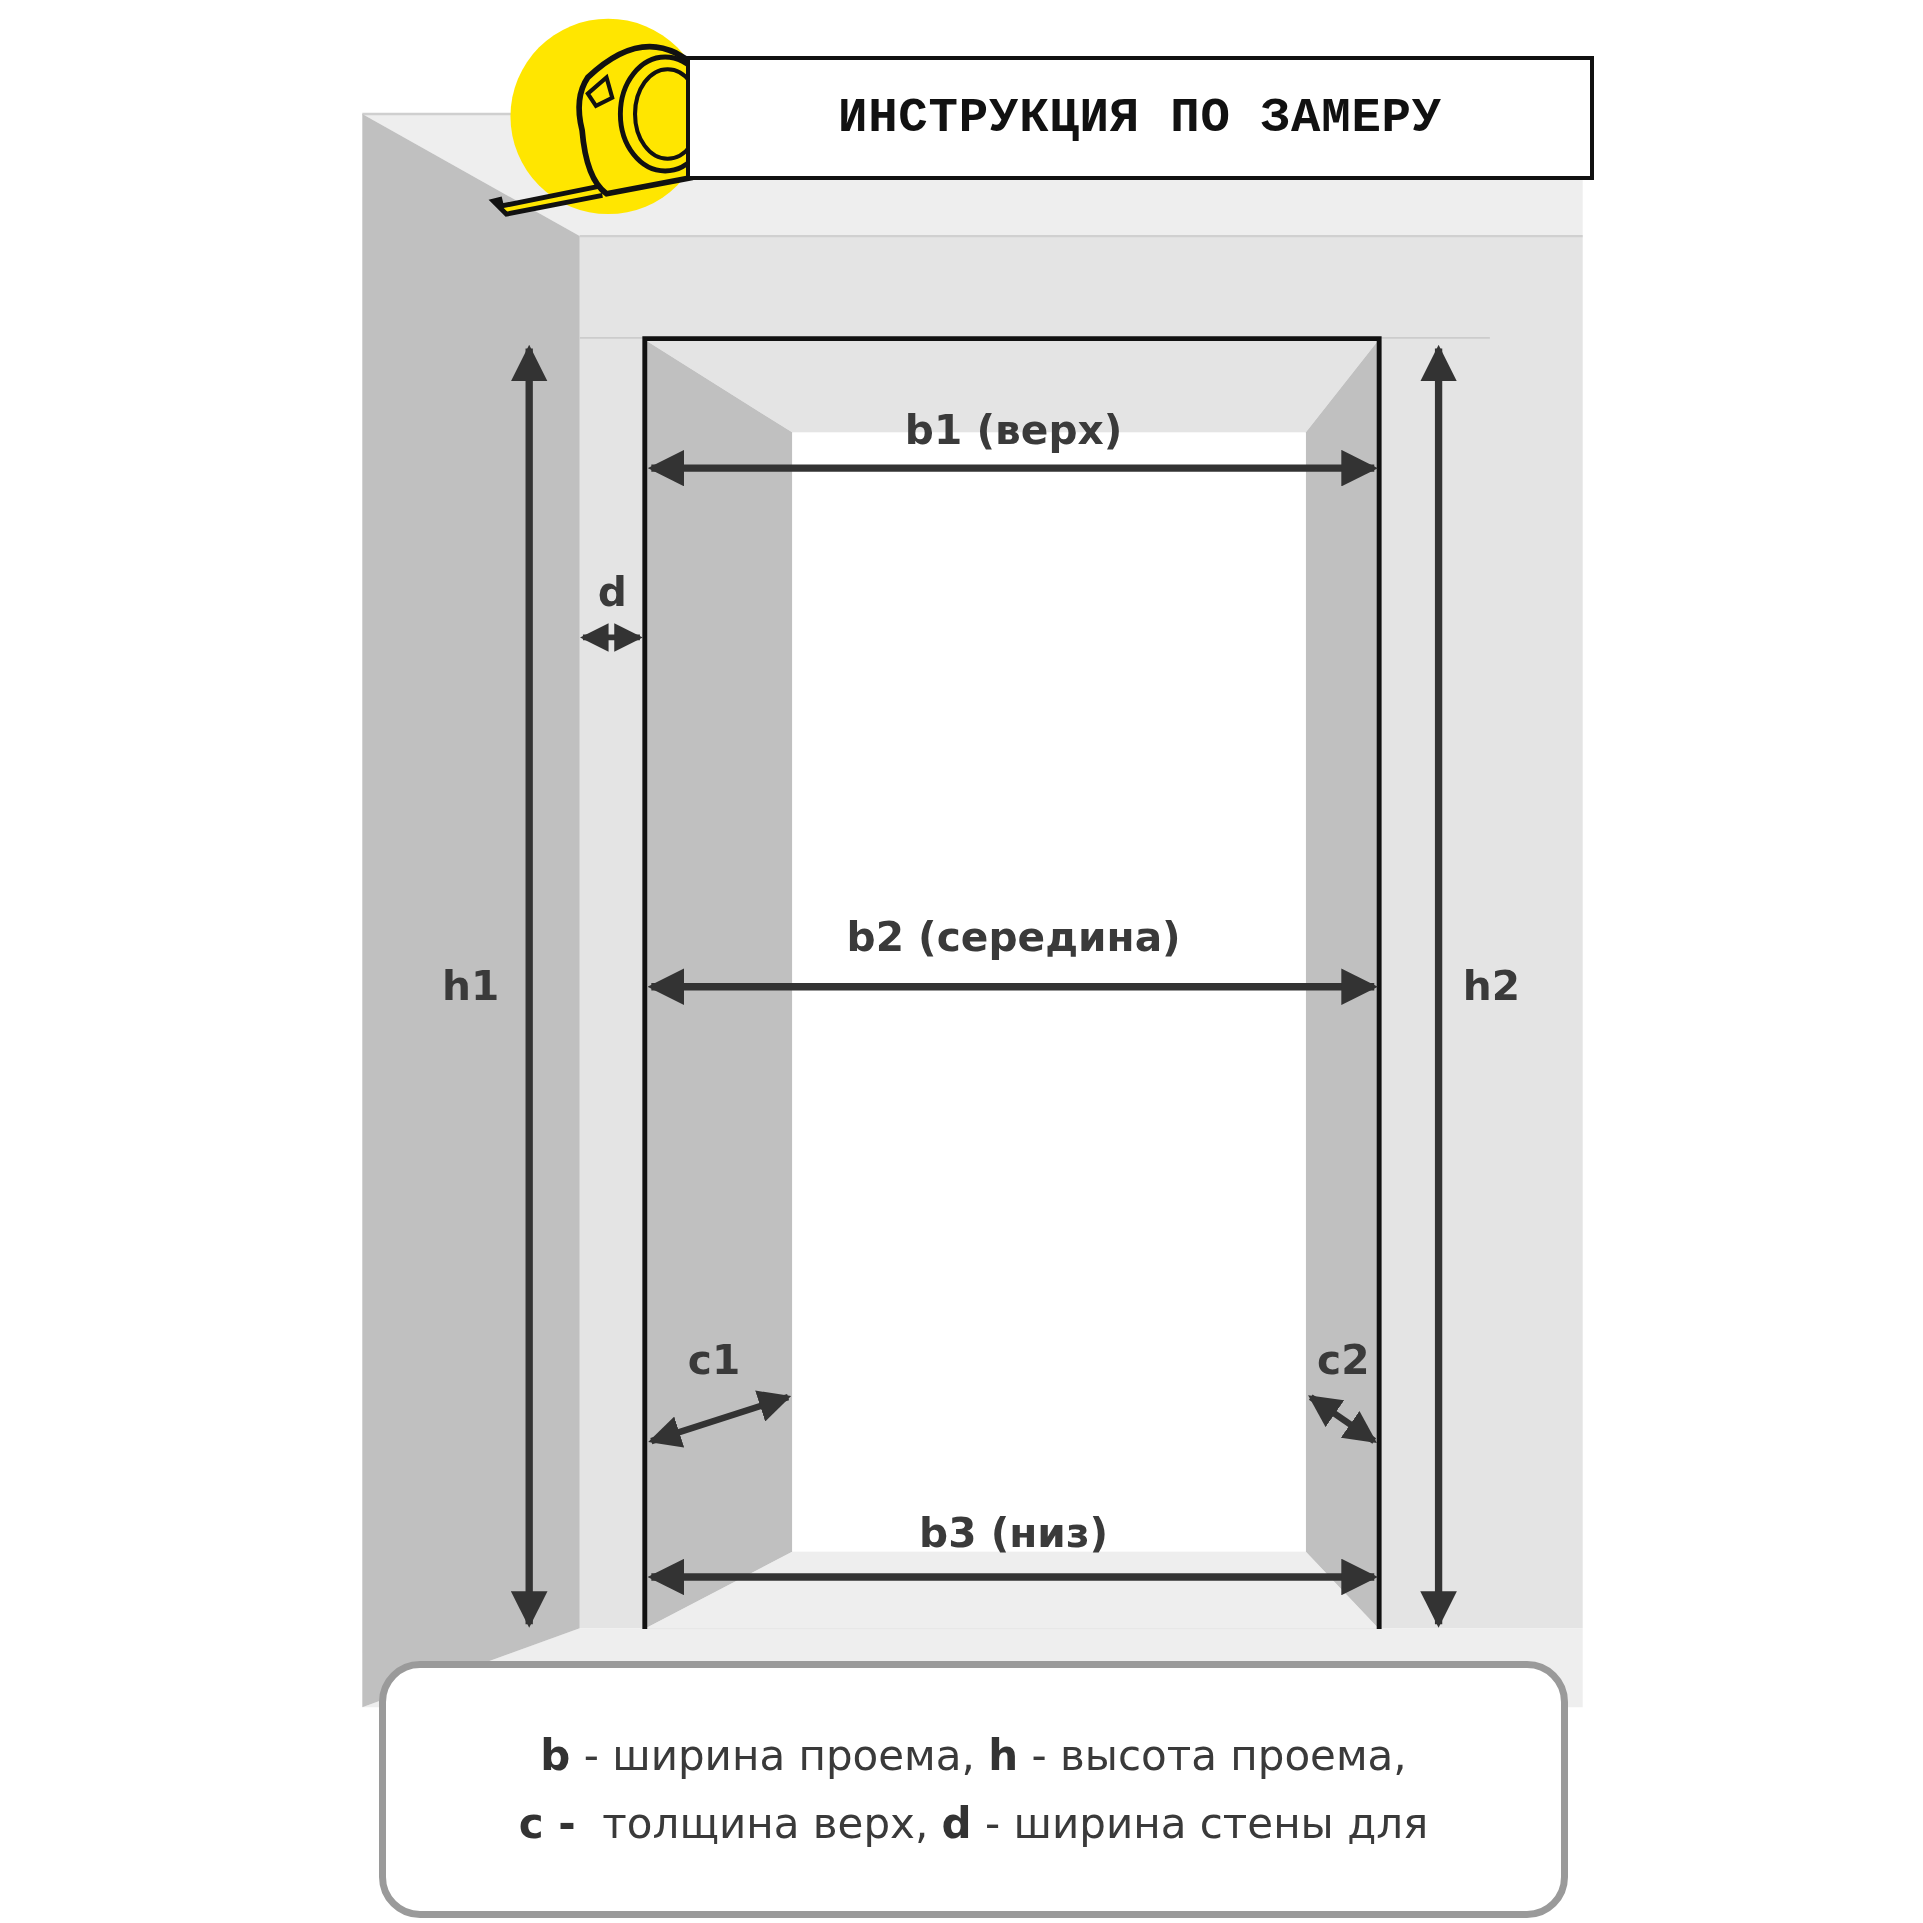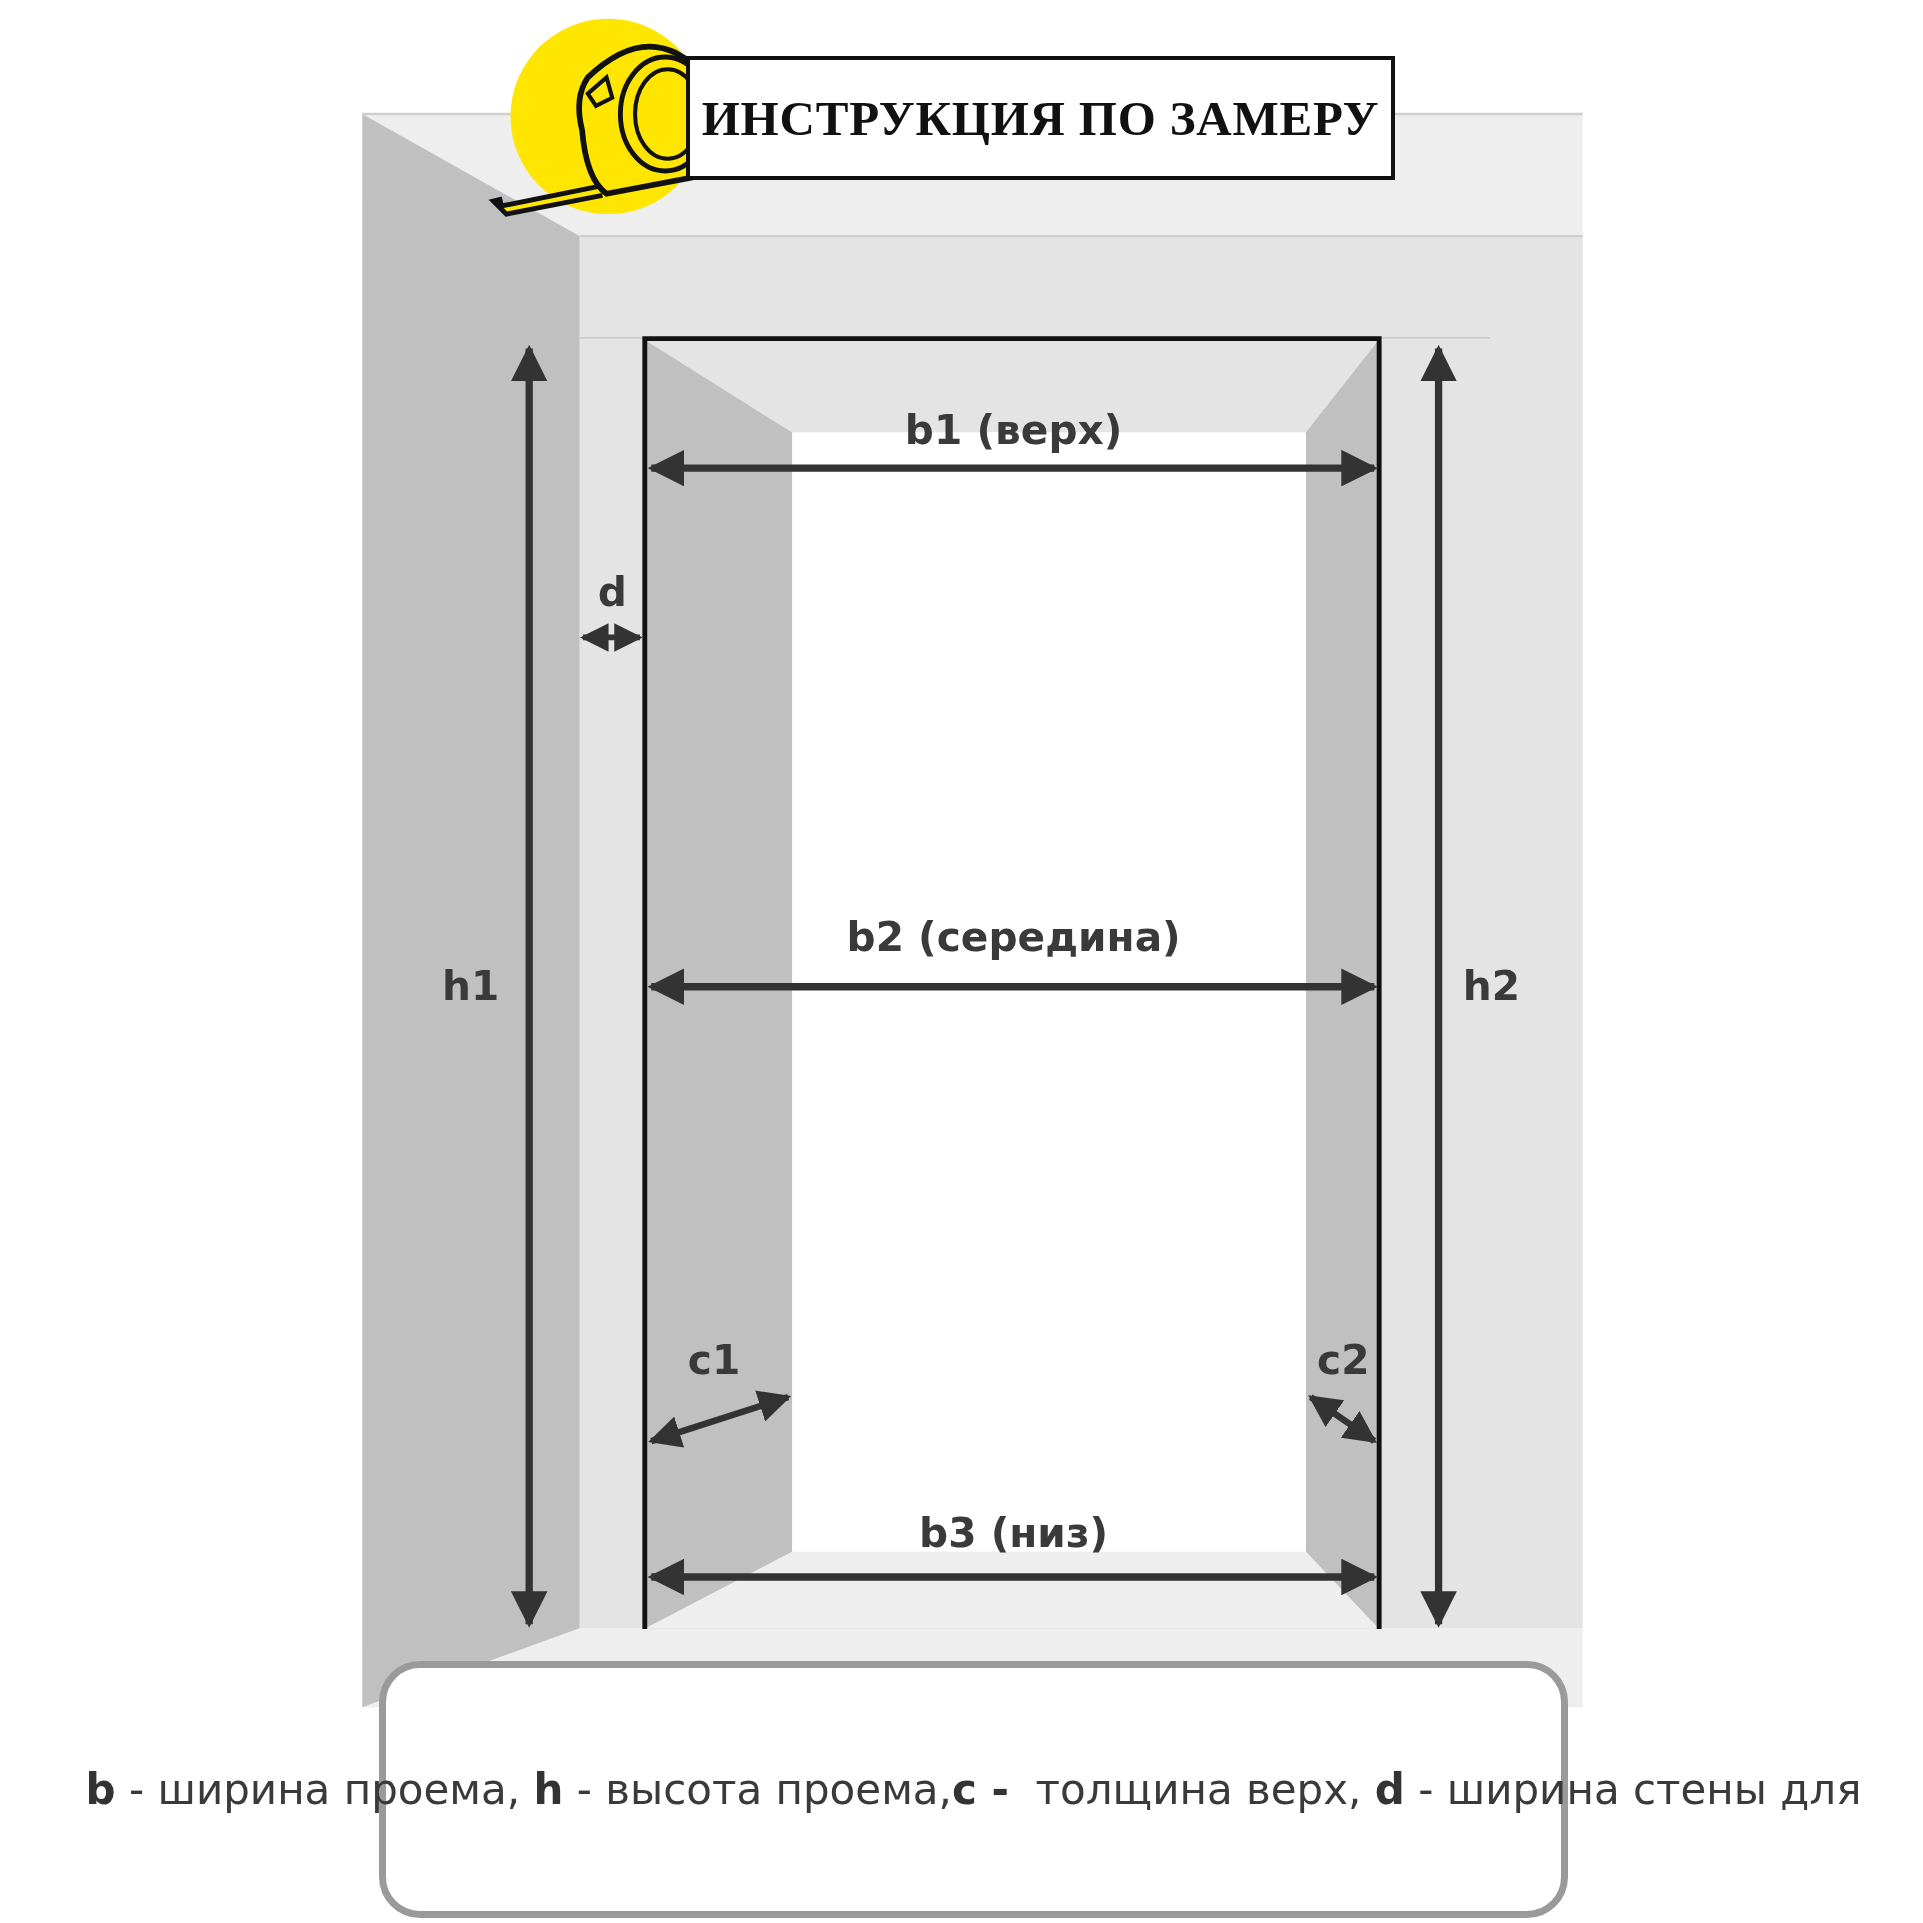--- a/index.html
+++ b/index.html
@@ -1,20 +1,20 @@
 <!DOCTYPE html>
 <html style="font-size:13px"><head>
 <meta charset="utf-8">
 <style>
   html,body{margin:0;padding:0;background:#ffffff;}
   body{width:1923px;height:1923px;position:relative;overflow:hidden;font-family:"DejaVu Sans","Liberation Sans",sans-serif;}
   svg{position:absolute;left:0;top:0;}
   .lbl{font-family:"DejaVu Sans","Liberation Sans",sans-serif;font-weight:bold;fill:#3a3a3a;font-size:50px;}
-  .title{position:absolute;left:686px;top:56px;width:709px;height:124px;box-sizing:border-box;border:4.9px solid #111;background:#fff;display:flex;align-items:center;justify-content:center;font-family:Liberation Serif, serif;font-weight:bold;font-size:49px;letter-spacing:0.8px;color:#111;}
-  .legend{position:absolute;left:379px;top:1661px;width:1189px;height:257px;box-sizing:border-box;border:7.3px solid #9a9a9a;border-radius:41px;background:#fff;display:flex;align-items:center;justify-content:center;font-family:"DejaVu Sans","Liberation Sans",sans-serif;font-size:42px;color:#3a3a3a;line-height:68px;}
+  .title{position:absolute;left:686px;top:56px;width:908px;height:124px;box-sizing:border-box;border:4.9px solid #111;background:#fff;display:flex;align-items:center;justify-content:center;font-family:Liberation Mono, monospace;font-weight:bold;font-size:49px;letter-spacing:0.8px;color:#111;}
+  .legend{position:absolute;left:379px;top:1661px;width:1189px;height:257px;box-sizing:border-box;border:7.3px solid #9a9a9a;border-radius:41px;background:#fff;display:flex;flex-direction:column;align-items:center;justify-content:center;font-family:"DejaVu Sans","Liberation Sans",sans-serif;font-size:42px;color:#3a3a3a;line-height:68px;}
   .legend b{color:#333;}
   .line{white-space:nowrap;}
 </style>
 </head>
 <body>
 
 <svg width="1923" height="1923" viewBox="0 0 2362 2362" xmlns="http://www.w3.org/2000/svg">
   <defs>
     <marker id="ah" viewBox="0 0 10 10" refX="9" refY="5" markerWidth="5" markerHeight="5" orient="auto-start-reverse">
       <path d="M0,0 L10,5 L0,10 z" fill="#333"></path>

